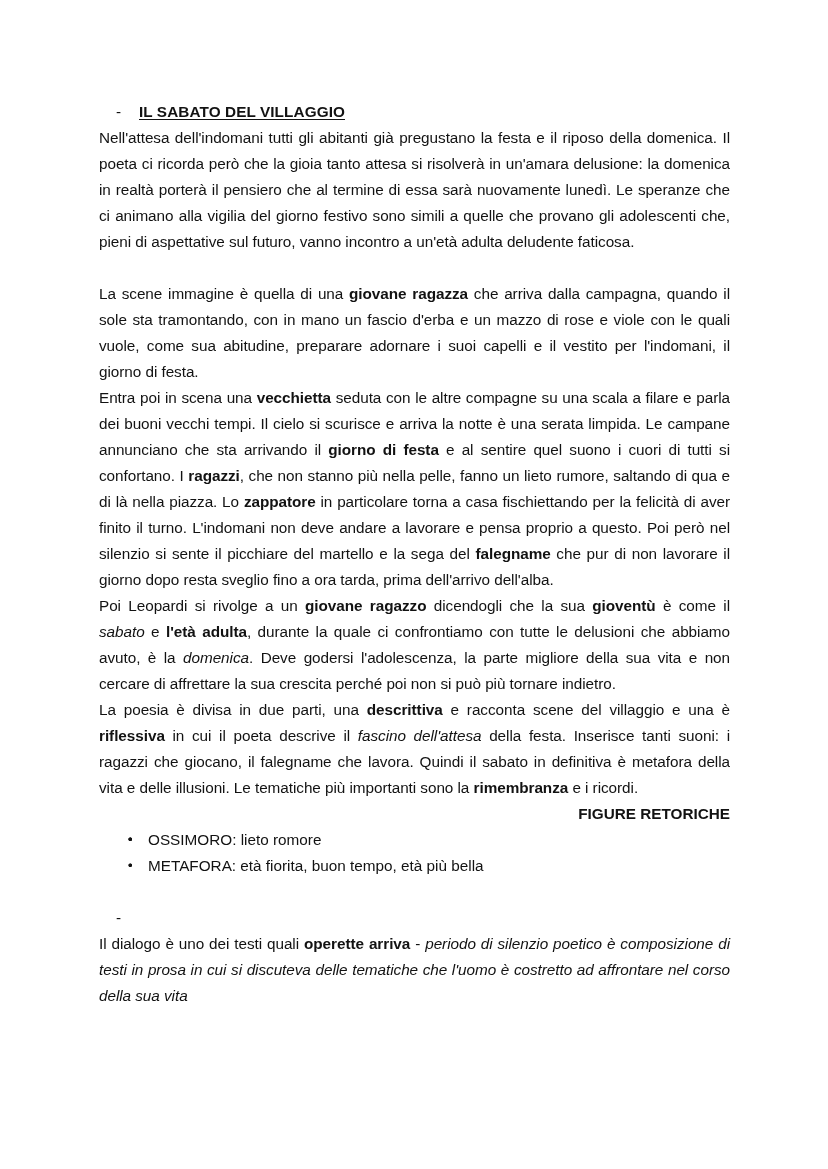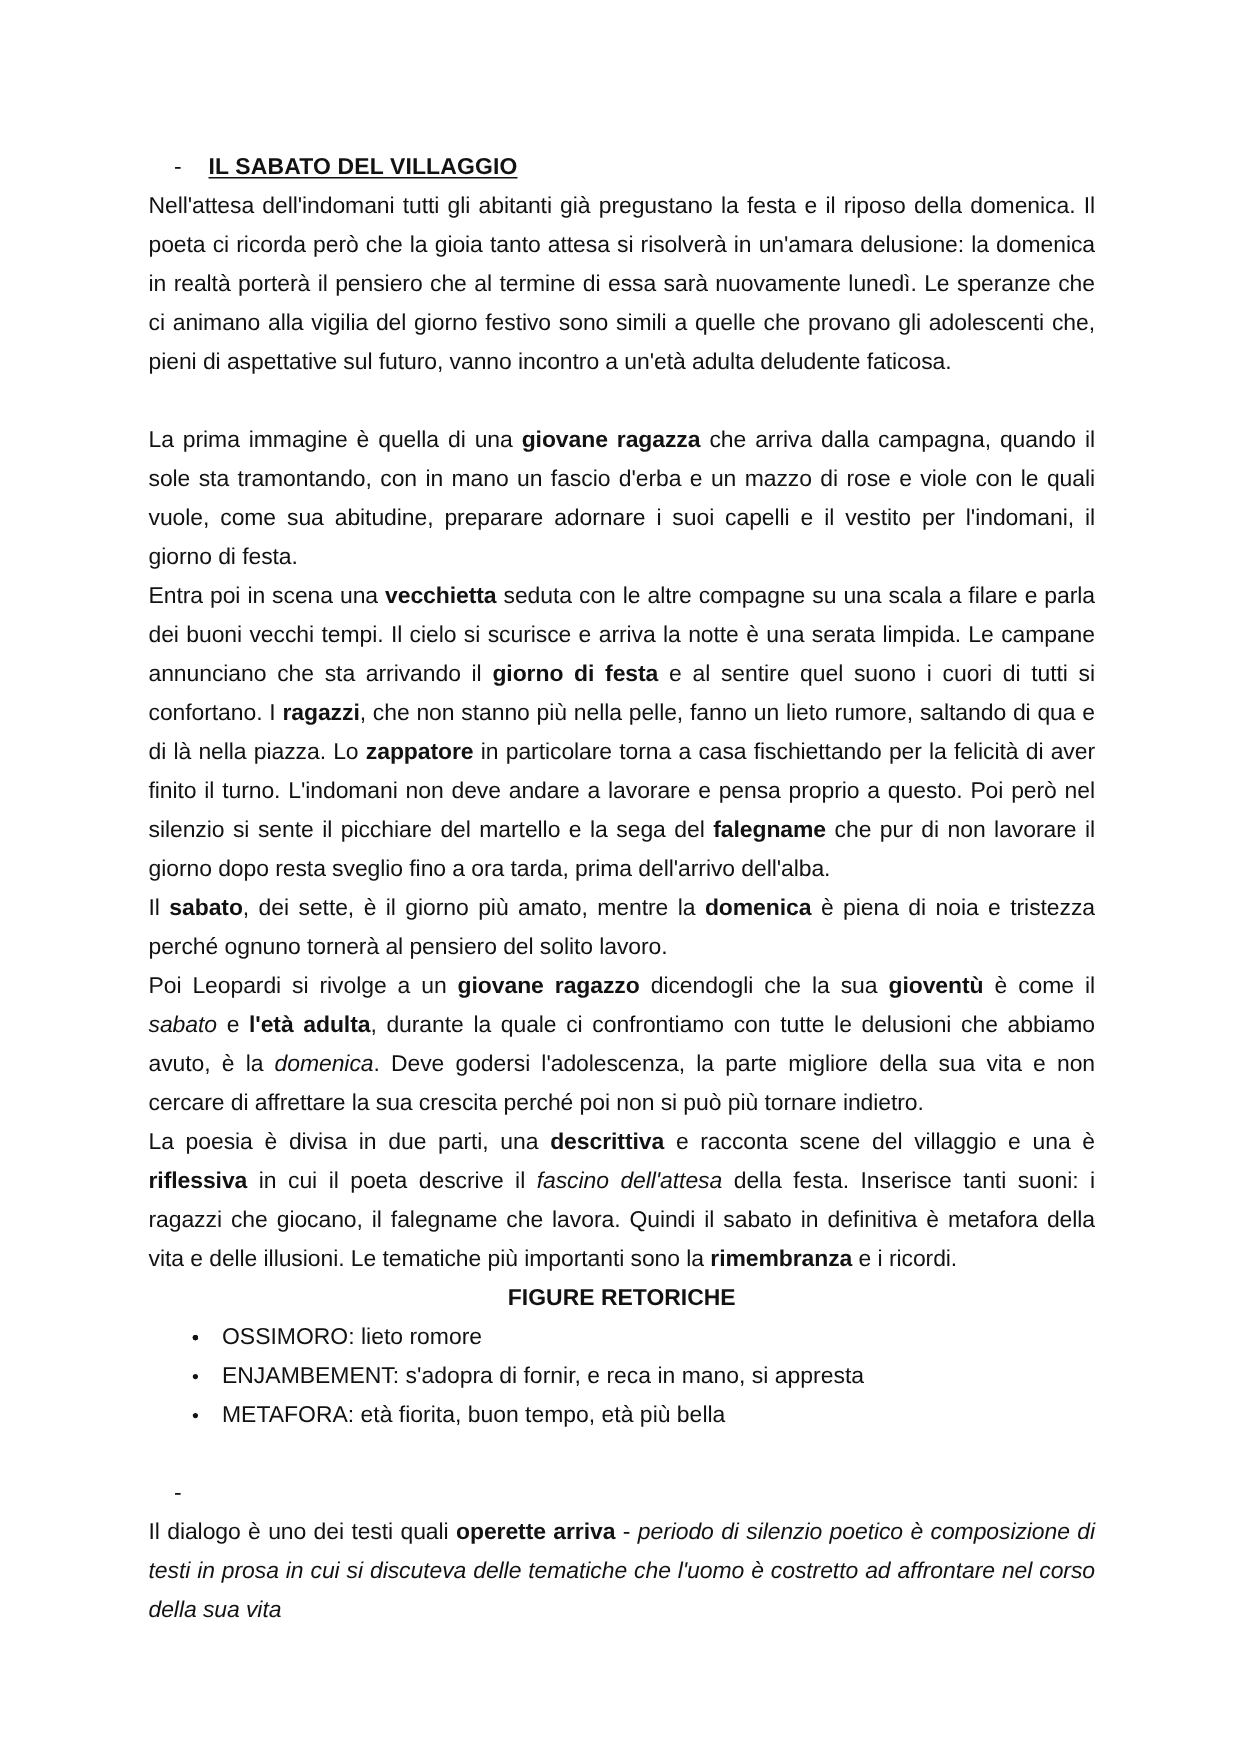--- a/index.html
+++ b/index.html
@@ -53,21 +53,21 @@
     font-weight: bold;
     text-decoration: underline;
     text-underline-offset: 2px;
     letter-spacing: 0.1px;
   }
   .subheading {
     margin: 0;
     font-size: 15.3px;
     line-height: 26px;
     font-weight: bold;
-    text-align: center;
+    text-align: right;
   }
   .spacer {
     height: 26px;
   }
   ul.figure-list {
     margin: 0;
     padding: 0;
     list-style: none;
   }
   ul.figure-list > li {
@@ -94,33 +94,32 @@
 <div class="page">
   <div class="doc">
 
     <div class="heading-row">
       <span class="heading-dash">-</span>
       <span class="heading-text">IL SABATO DEL VILLAGGIO</span>
     </div>
 
     <p class="para"><span>Nell'attesa dell'indomani tutti gli abitanti già pregustano la festa e il riposo della domenica. Il poeta ci ricorda però che la gioia tanto attesa si risolverà in un'amara delusione: la domenica in realtà porterà il pensiero che al termine di essa sarà nuovamente lunedì. Le speranze che ci animano alla vigilia del giorno festivo sono simili a quelle che provano gli adolescenti che, pieni di aspettative sul futuro, vanno incontro a un'età adulta deludente faticosa.</span></p>
     <div class="spacer"></div>
-    <p class="para"><span>La prima immagine è quella di una </span><b>giovane ragazza</b><span> che arriva dalla campagna, quando il sole sta tramontando, con in mano un fascio d'erba e un mazzo di rose e viole con le quali vuole, come sua abitudine, preparare adornare i suoi capelli e il vestito per l'indomani, il giorno di festa.</span></p>
+    <p class="para"><span>La scene immagine è quella di una </span><b>giovane ragazza</b><span> che arriva dalla campagna, quando il sole sta tramontando, con in mano un fascio d'erba e un mazzo di rose e viole con le quali vuole, come sua abitudine, preparare adornare i suoi capelli e il vestito per l'indomani, il giorno di festa.</span></p>
     <p class="para"><span>Entra poi in scena una </span><b>vecchietta</b><span> seduta con le altre compagne su una scala a filare e parla dei buoni vecchi tempi. Il cielo si scurisce e arriva la notte è una serata limpida. Le campane annunciano che sta arrivando il </span><b>giorno di festa</b><span> e al sentire quel suono i cuori di tutti si confortano. I </span><b>ragazzi</b><span>, che non stanno più nella pelle, fanno un lieto rumore, saltando di qua e di là nella piazza. Lo </span><b>zappatore</b><span> in particolare torna a casa fischiettando per la felicità di aver finito il turno. L'indomani non deve andare a lavorare e pensa proprio a questo. Poi però nel silenzio si sente il picchiare del martello e la sega del </span><b>falegname</b><span> che pur di non lavorare il giorno dopo resta sveglio fino a ora tarda, prima dell'arrivo dell'alba.</span></p>
-    <p class="para"><span>Il </span><b>sabato</b><span>, dei sette, è il giorno più amato, mentre la </span><b>domenica</b><span> è piena di noia e tristezza perché ognuno tornerà al pensiero del solito lavoro.</span></p>
     <p class="para"><span>Poi Leopardi si rivolge a un </span><b>giovane ragazzo</b><span> dicendogli che la sua </span><b>gioventù</b><span> è come il </span><i>sabato</i><span> e </span><b>l'età adulta</b><span>, durante la quale ci confrontiamo con tutte le delusioni che abbiamo avuto, è la </span><i>domenica</i><span>. Deve godersi l'adolescenza, la parte migliore della sua vita e non cercare di affrettare la sua crescita perché poi non si può più tornare indietro.</span></p>
     <p class="para"><span>La poesia è divisa in due parti, una </span><b>descrittiva</b><span> e racconta scene del villaggio e una è </span><b>riflessiva</b><span> in cui il poeta descrive il </span><i>fascino dell'attesa</i><span> della festa. Inserisce tanti suoni: i ragazzi che giocano, il falegname che lavora. Quindi il sabato in definitiva è metafora della vita e delle illusioni. Le tematiche più importanti sono la </span><b>rimembranza</b><span> e i ricordi.</span></p>
 
     <p class="subheading">FIGURE RETORICHE</p>
 
     <ul class="figure-list">
         <li><span class="bullet">•</span></li>
         <li><span class="bullet">•</span></li>
         <li><span class="bullet">•</span><span>OSSIMORO: lieto romore</span></li>
-        <li><span class="bullet">•</span><span>ENJAMBEMENT: s'adopra di fornir, e reca in mano, si appresta</span></li>
+        <li><span class="bullet">•</span></li>
         <li><span class="bullet">•</span><span>METAFORA: età fiorita, buon tempo, età più bella</span></li>
       </ul>
 
     <div class="spacer"></div>
 
     <div class="heading-row">
       <span class="heading-dash">-</span>
     </div>
 
     <p class="para"><span> Il dialogo è uno dei testi quali </span><b>operette arriva</b><span> - </span><i>periodo di silenzio poetico è composizione di testi in prosa in cui si discuteva delle tematiche che l'uomo è costretto ad affrontare nel corso della sua vita</i></p>

